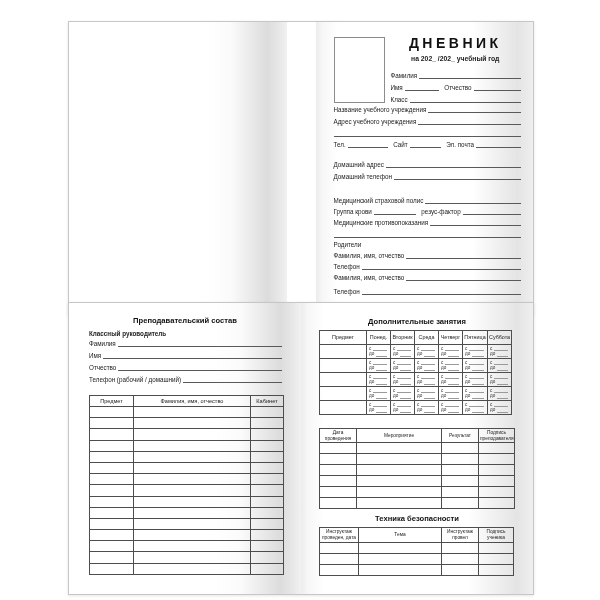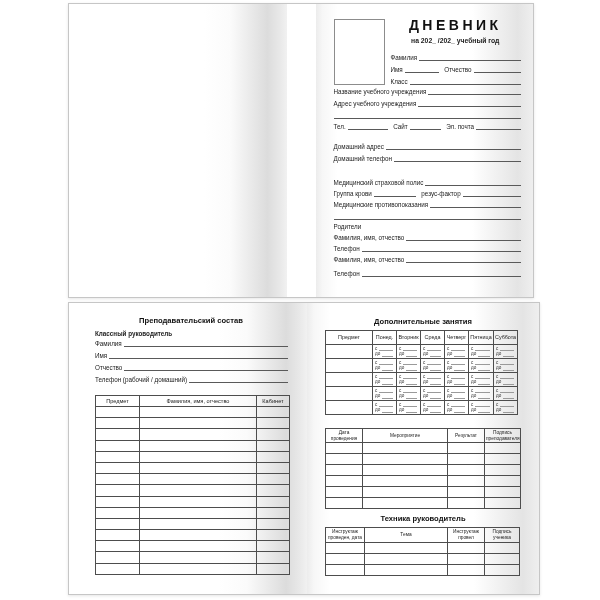--- a/index.html
+++ b/index.html
@@ -1,21 +1,21 @@
 <!DOCTYPE html>
 <html><head>
 <meta charset="utf-8">
 <style>
   html,body{margin:0;padding:0;background:#ffffff;}
   .canvas{position:relative;width:600px;height:600px;background:#ffffff;overflow:hidden;
           font-family:"Liberation Sans","DejaVu Sans",sans-serif;color:#1d1d1d;}
   .spread{position:absolute;left:68px;width:464px;border:1px solid #c6c6c6;
           box-shadow:0 1px 3px rgba(0,0,0,.10);display:flex;background:#fff;}
-  .spread.top{top:3px;height:293px;gap:29px;}
-  .spread.bottom{top:302px;height:291px;padding-left:6px;}
+  .spread.top{top:21px;height:293px;gap:29px;}
+  .spread.bottom{top:302px;height:291px;}
   .page{position:relative;width:232px;height:100%;}
   .page.left{background:linear-gradient(90deg,#ffffff 0%,#ffffff 62%,#fbfbfb 74%,#dcdcdc 91%,#e9e9e9 97%,#f1f1f1 100%);}
   .page.right{background:linear-gradient(90deg,#ececec 0%,#f7f7f7 3%,#ffffff 10%,#ffffff 72%,#e4e4e4 93%,#efefef 100%);}
 
   
   .photo-box{position:absolute;left:18px;top:15px;width:49px;height:64px;border:1px solid #8c8c8c;background:#fff;}
   .title-block{position:absolute;left:70px;right:8px;top:13px;text-align:center;}
   .title-main{font-size:14px;font-weight:bold;letter-spacing:3.5px;color:#111;}
   .title-sub{font-size:6.8px;font-weight:bold;margin-top:4px;color:#222;}
 
@@ -659,21 +659,21 @@
               <tr>
                 <td></td>
                 <td></td>
                 <td></td>
                 <td></td>
               </tr>
             </tbody>
           </table>
         </div>
 
-      <div class="pg-title" style="top:211px">Техника руководитель</div>
+      <div class="pg-title" style="top:211px">Техника безопасности</div>
       <div class="tblwrap tbl-safety" style="left:18px;top:224px;width:194px">
           <table class="grid" style="width: 100%;">
             <colgroup>
               <col style="width: 39px;">
               <col style="width: 83px;">
               <col style="width: 37px;">
               <col style="width: 35px;">
             </colgroup>
             <thead>
               <tr>

